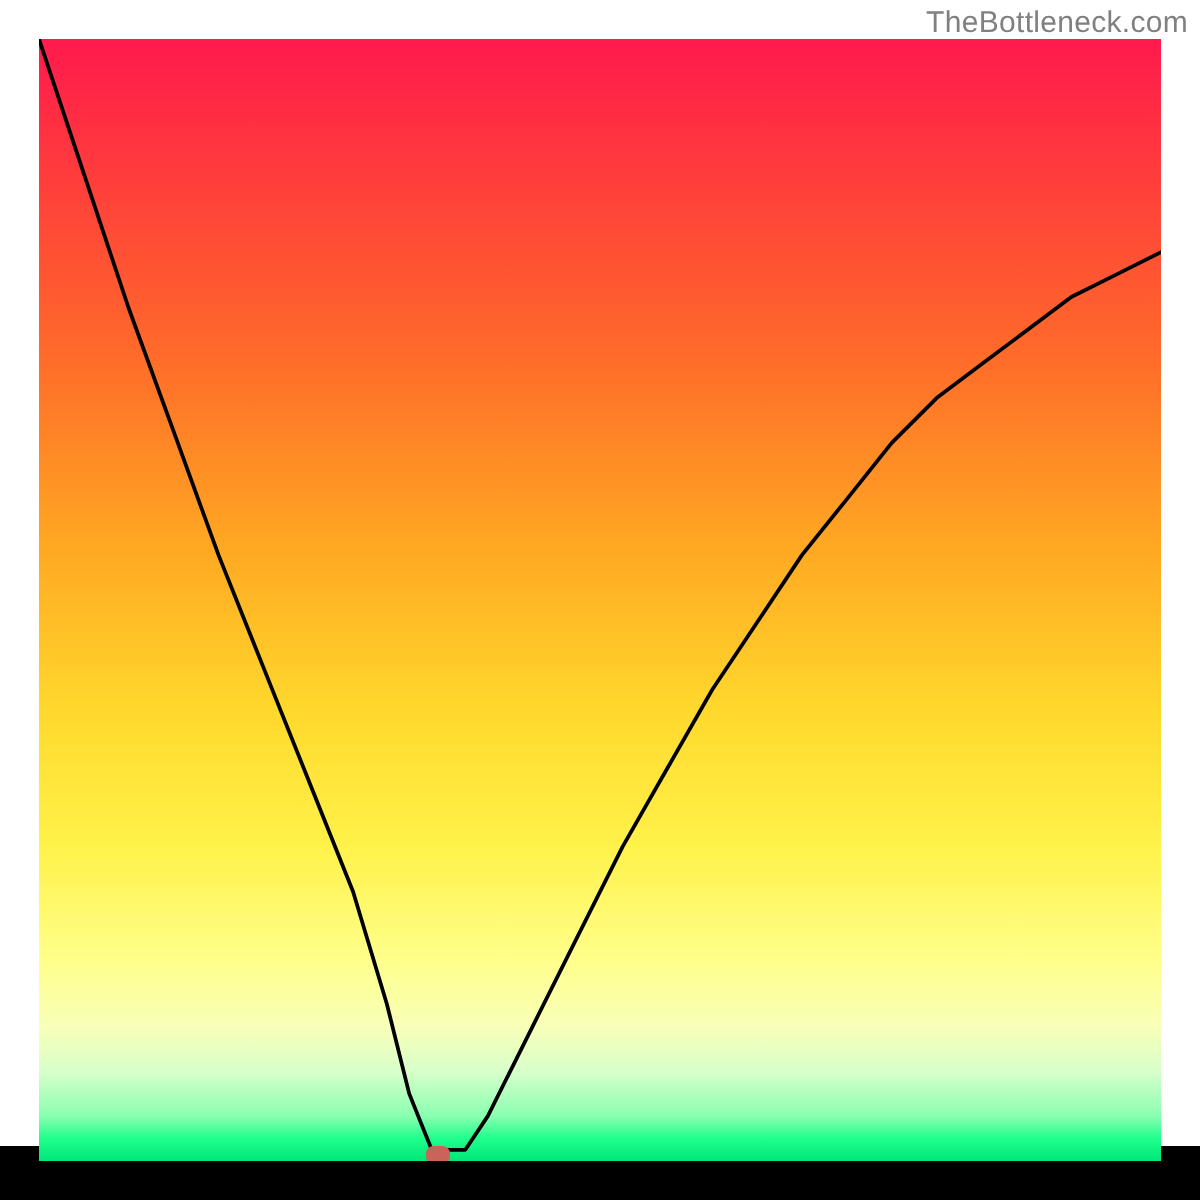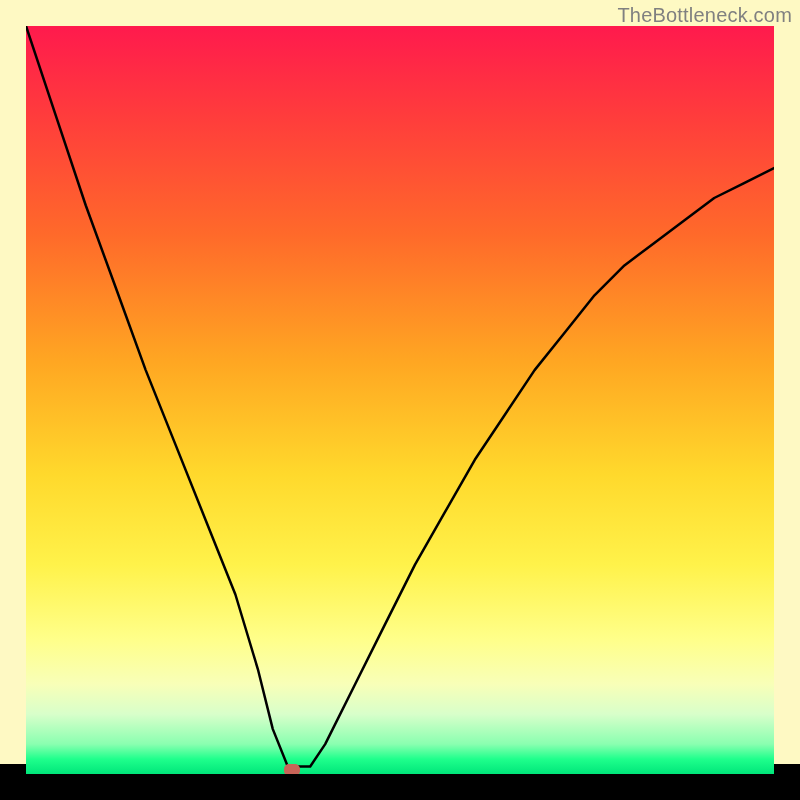--- a/index.html
+++ b/index.html
@@ -8,21 +8,21 @@
     width: 800px;
     height: 800px;
     overflow: hidden;
     background: #000;
     font-family: Arial, Helvetica, sans-serif;
   }
   .frame {
     position: relative;
     width: 800px;
     height: 764px;
-    background: #fef9c3;
+    background: #ffffff;
   }
   .plot-area {
     position: absolute;
     left: 26px;
     top: 26px;
     width: 748px;
     height: 748px;
     background: linear-gradient(to bottom,
       #ff1a4d 0%,
       #ff3c3c 12%,

